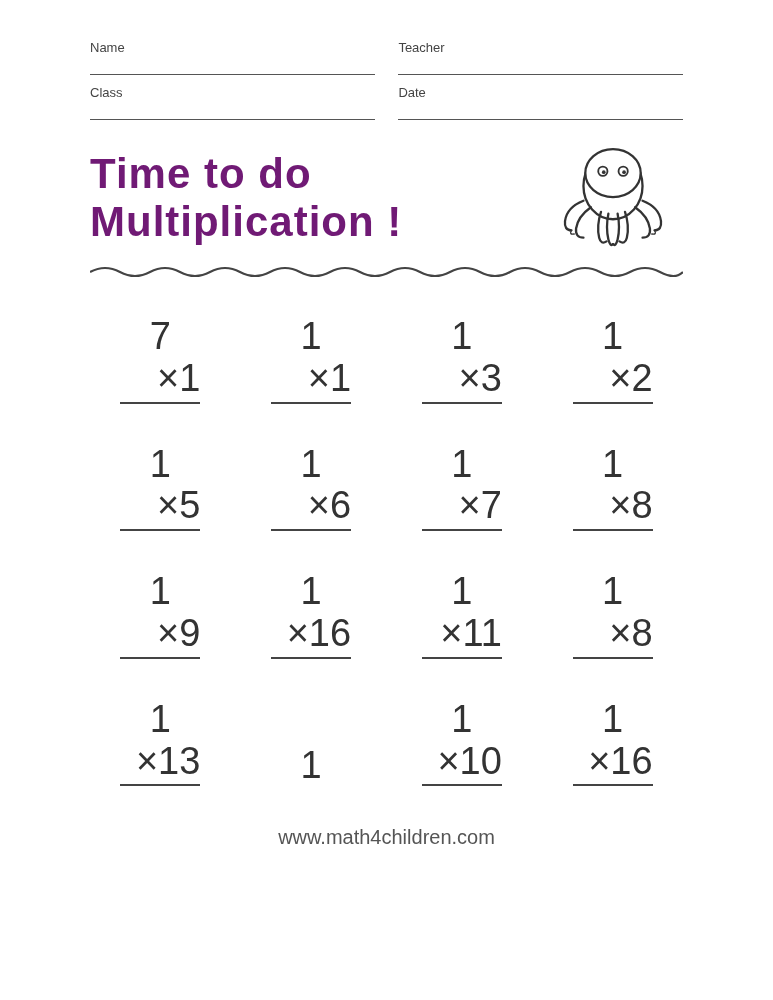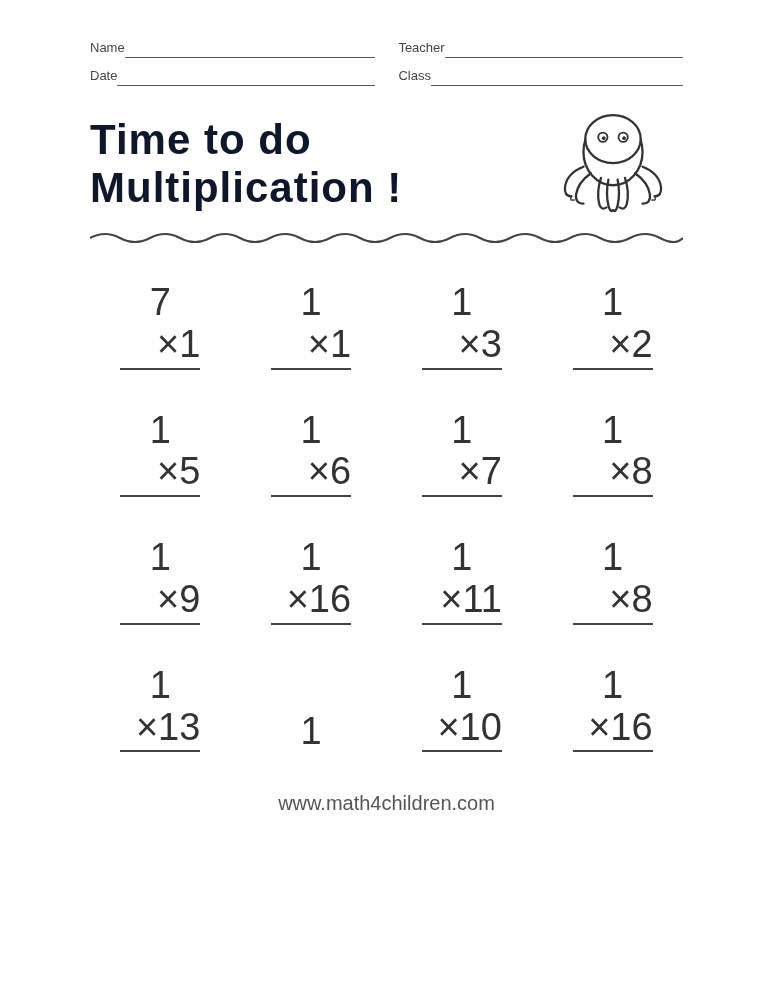--- a/index.html
+++ b/index.html
@@ -20,21 +20,21 @@
     }
 
     .form-row {
       display: flex;
       justify-content: space-between;
       margin-bottom: 10px;
     }
 
     .form-field {
       display: flex;
-      flex-direction: row;
+      flex-direction: column;
       width: 48%;
     }
 
     .form-field label {
       font-size: 13px;
       color: #444;
       margin-bottom: 2px;
     }
 
     .form-field .field-line {
@@ -48,21 +48,21 @@
       align-items: center;
       justify-content: space-between;
       margin-top: 18px;
       margin-bottom: 0px;
     }
 
     .title-text {
       font-size: 42px;
       font-weight: 900;
       font-family: 'Arial Black', Arial, sans-serif;
-      color: #0f172a;
+      color: #701a75;
       line-height: 1.15;
       letter-spacing: 1px;
     }
 
     .octopus-svg {
       width: 140px;
       height: 120px;
     }
 
     .wavy-line {
@@ -125,25 +125,25 @@
       <div class="field-line"></div>
     </div>
     <div class="form-field">
       <label>Teacher</label>
       <div class="field-line"></div>
     </div>
   </div>
 
   <div class="form-row">
     <div class="form-field">
+      <label>Class</label>
+      <div class="field-line"></div>
+    </div>
+    <div class="form-field">
       <label>Date</label>
-      <div class="field-line"></div>
-    </div>
-    <div class="form-field">
-      <label>Class</label>
       <div class="field-line"></div>
     </div>
   </div>
 
   
   <div class="header-section">
     <div class="title-text">
       <span>Time to do</span><br>
       <span>Multiplication !</span>
     </div>

